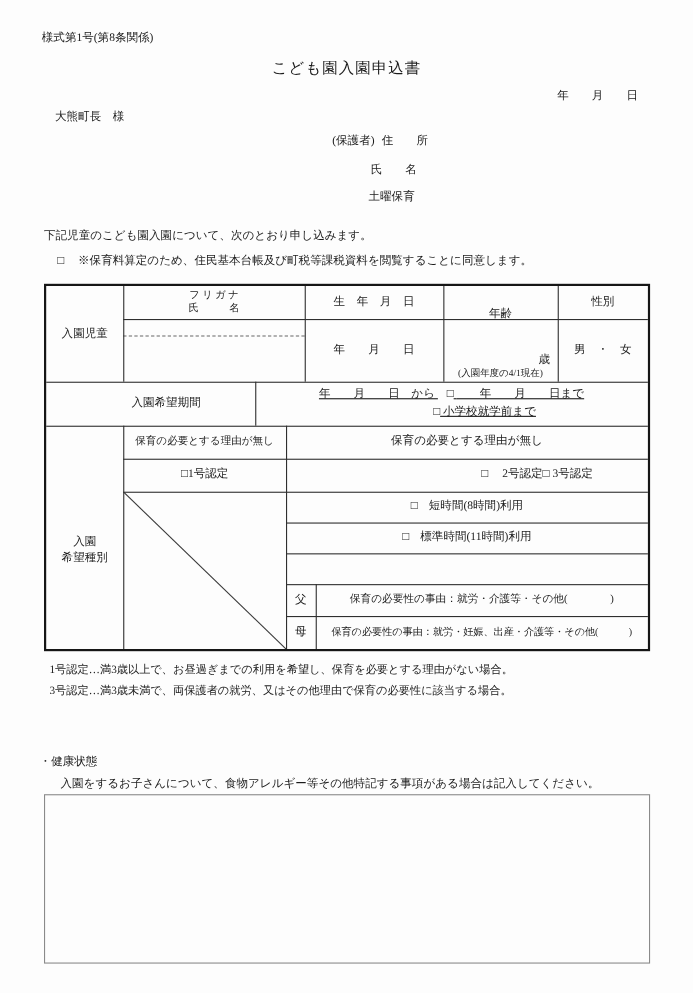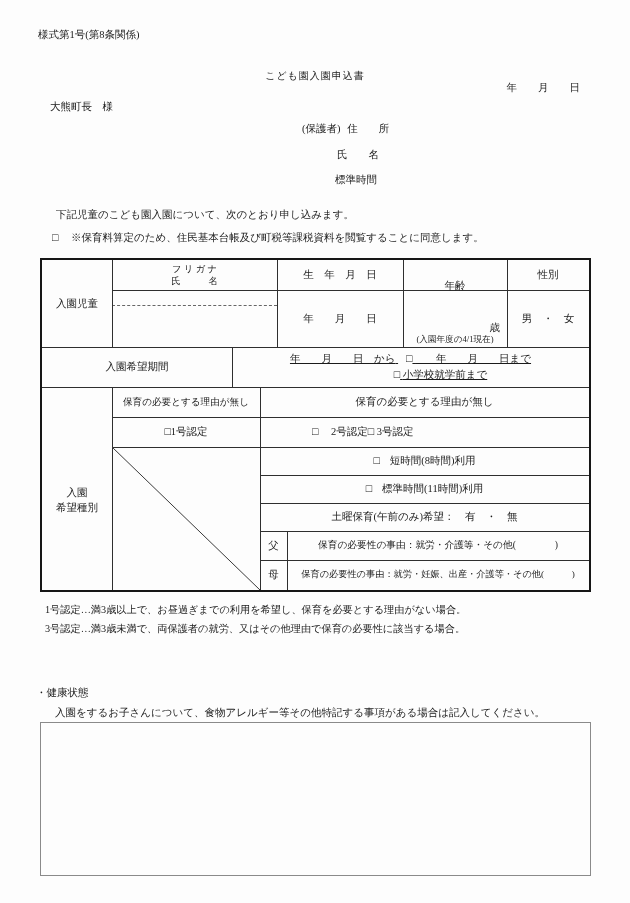--- a/index.html
+++ b/index.html
@@ -10,43 +10,43 @@
     margin:0 auto;
   }
   .abs{position:absolute;}
   .hl{position:absolute;height:1px;background:#2f2f2f;}
   .vl{position:absolute;width:1px;background:#2f2f2f;}
   .dashline{position:absolute;border-top:1px dashed #666;height:0;}
   .cell{position:absolute;display:flex;align-items:center;justify-content:center;text-align:center;}
   .tbl{position:absolute;left:40px;top:258px;width:551px;height:334px;border:2px solid #161616;box-sizing:border-box;}
   .small{font-size:8.6px;}
   .cb{display:inline-block;}
-  .title{letter-spacing:1px;font-size:10px;margin-top:16px;}
+  .title{letter-spacing:1px;font-size:14px;}
   .notes div{line-height:18.5px;}
   .healthbox{position:absolute;left:40px;top:722px;width:551px;height:154px;border:1px solid #8a8a8a;background:#fdfdfd;box-sizing:border-box;}
   .colflex{flex-direction:column;}
 </style>
 </head>
 <body>
 
 <div class="page">
 
   <div class="abs" style="left:38px;top:28px;">様式第1号(第8条関係)</div>
   <div class="abs title" style="left:0;top:54px;width:630px;text-align:center;">こども園入園申込書</div>
   <div class="abs" style="left:0;top:81px;width:580px;text-align:right;">年　　月　　日</div>
   <div class="abs" style="left:50px;top:100px;text-align:right;">大熊町長　様</div>
 
   <div class="abs" style="left:302px;top:122px;">
     <span>(保護者)</span>
     <span style="margin-left:4px;">住　　所</span>
   </div>
   <div class="abs" style="left:337px;top:148px;">氏　　名</div>
-  <div class="abs" style="left:335px;top:173px;">標準時間</div>
+  <div class="abs" style="left:335px;top:173px;">土曜保育</div>
 
-  <div class="abs" style="left:40px;top:208px;margin-left:16px;">下記児童のこども園入園について、次のとおり申し込みます。</div>
+  <div class="abs" style="left:40px;top:208px;">下記児童のこども園入園について、次のとおり申し込みます。</div>
   <div class="abs" style="left:52px;top:231px;">
     <span class="cb">□</span>
     <span style="margin-left:10px;">※保育料算定のため、住民基本台帳及び町税等課税資料を閲覧することに同意します。</span>
   </div>
 
   <div class="tbl">
 
     <div class="hl" style="top:30px;left:70px;width:477px;"></div>
     <div class="dashline" style="top:45px;left:70px;width:165px;"></div>
     <div class="hl" style="top:87px;left:0;width:547px;"></div>
@@ -77,21 +77,21 @@
     <div class="cell" style="left:465px;top:0;width:82px;height:30px;">性別</div>
 
     <div class="cell" style="left:70px;top:30px;width:165px;height:57px;"></div>
     <div class="cell" style="left:235px;top:30px;width:126px;height:57px;">年　　月　　日</div>
     <div class="cell colflex" style="left:361px;top:30px;width:104px;height:57px;justify-content:flex-end;padding-bottom:2px;box-sizing:border-box;">
       <div style="width:100%;text-align:right;padding-right:7px;box-sizing:border-box;">歳</div>
       <div class="small">(入園年度の4/1現在)</div>
     </div>
     <div class="cell" style="left:465px;top:30px;width:82px;height:57px;">男　・　女</div>
 
-    <div class="cell" style="left:0;top:87px;width:190px;height:40px;">入園希望期間</div>
+    <div class="cell" style="left:0;top:87px;width:190px;height:40px;padding-left:14px;">入園希望期間</div>
     <div class="cell colflex" style="left:190px;top:87px;width:357px;height:40px;line-height:16px;text-decoration:underline;">
       <div>
         <span>年　　月　　日　から</span>
         <span class="cb" style="margin-left:8px;">□</span>
         <span>　　年　　月　　日まで</span>
       </div>
       <div style="margin-left:60px;">
         <span class="cb">□</span>
         <span>小学校就学前まで</span>
       </div>
@@ -101,21 +101,21 @@
       <div>入園</div>
       <div>希望種別</div>
     </div>
     <div class="cell" style="left:70px;top:127px;width:148px;height:30px;font-size:9.6px;">保育の必要とする理由が無し</div>
     <div class="cell" style="left:218px;top:127px;width:329px;height:30px;">保育の必要とする理由が無し</div>
 
     <div class="cell" style="left:70px;top:157px;width:148px;height:30px;">
       <span class="cb">□</span>
       <span style="">1号認定</span>
     </div>
-    <div class="cell" style="left:218px;top:157px;width:329px;height:30px;justify-content:flex-start;padding:0 50px 0 52px;box-sizing:border-box;">
+    <div class="cell" style="left:218px;top:157px;width:329px;height:30px;justify-content:flex-end;padding:0 50px 0 52px;box-sizing:border-box;">
       <span>
         <span class="cb">□</span>
         <span style="margin-left:10px;">2号認定</span>
       </span>
       <span>
         <span class="cb">□</span>
         <span>3号認定</span>
       </span>
     </div>
 
@@ -126,21 +126,20 @@
     </div>
 
     <div class="cell" style="left:218px;top:187px;width:329px;height:28px;">
       <span class="cb">□</span>
       <span style="margin-left:10px;">短時間(8時間)利用</span>
     </div>
     <div class="cell" style="left:218px;top:215px;width:329px;height:28px;">
       <span class="cb">□</span>
       <span style="margin-left:10px;">標準時間(11時間)利用</span>
     </div>
-    <div class="cell" style="left:218px;top:243px;width:329px;height:28px;">土曜保育(午前のみ)希望：　有　・　無</div>
 
     <div class="cell" style="left:218px;top:271px;width:27px;height:29px;">父</div>
     <div class="cell" style="left:245px;top:271px;width:302px;height:29px;font-size:9.7px;">保育の必要性の事由：就労・介護等・その他(　　　　)</div>
     <div class="cell" style="left:218px;top:300px;width:27px;height:30px;">母</div>
     <div class="cell" style="left:245px;top:300px;width:302px;height:30px;font-size:9.2px;">保育の必要性の事由：就労・妊娠、出産・介護等・その他(　　　)</div>
   </div>
 
   <div class="abs notes" style="left:45px;top:601px;font-size:10.2px;">
     <div>1号認定…満3歳以上で、お昼過ぎまでの利用を希望し、保育を必要とする理由がない場合。</div>
     <div>3号認定…満3歳未満で、両保護者の就労、又はその他理由で保育の必要性に該当する場合。</div>

